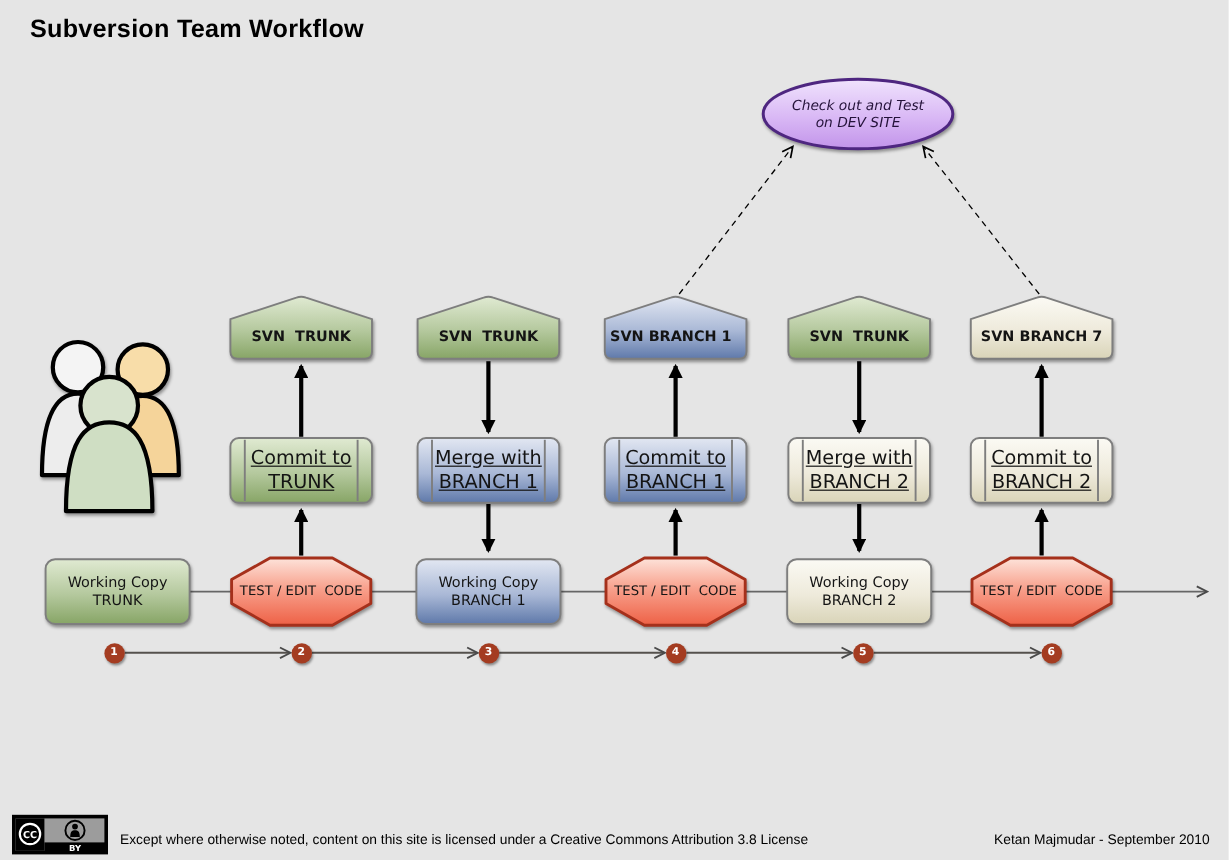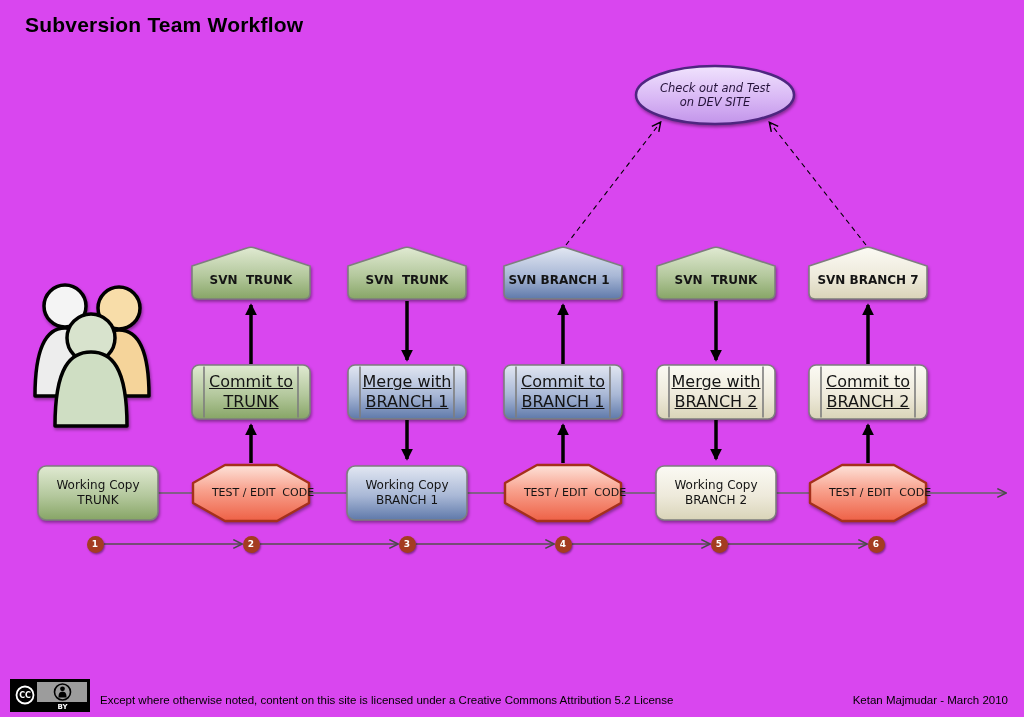--- a/index.html
+++ b/index.html
@@ -1,27 +1,27 @@
 <!DOCTYPE html>
 <html><head>
 <meta charset="utf-8">
 <style>
   html,body{margin:0;padding:0;background:#ffffff;}
-  .stage{position:relative;width:1024px;height:717px;background:#d946ef;overflow:hidden;
+  .stage{position:relative;width:1024px;height:717px;background:#e5e5e5;overflow:hidden;
          font-family:"DejaVu Sans",sans-serif;}
   .title{position:absolute;left:25px;top:13px;font-family:"Liberation Sans",sans-serif;
          font-size:21px;font-weight:700;color:#000;letter-spacing:.2px;}
   svg.layer{position:absolute;left:0;top:0;}
   .shadow{filter:drop-shadow(1.5px 2px 1.5px rgba(0,0,0,.38));}
   .lbl{position:absolute;display:flex;align-items:center;justify-content:center;
        text-align:center;white-space:pre-wrap;color:#141414;line-height:1.25;}
   .lbl.repo{font-size:12px;font-weight:bold;}
   .lbl.action{font-size:16px;text-decoration:underline;}
   .lbl.ws{font-size:12px;}
-  .lbl.oct{font-size:11px;padding-left:12px;}
+  .lbl.oct{font-size:11px;}
   .lbl.dev{font-size:11.5px;color:#241239;font-style:italic;}
   .step{position:absolute;width:17px;height:17px;border-radius:50%;background:#a43c21;
         color:#fff;font-size:9px;font-weight:700;display:flex;align-items:center;
         justify-content:center;box-shadow:1px 1.5px 2px rgba(0,0,0,.4);}
   .foot{position:absolute;font-family:"Liberation Sans",sans-serif;font-size:11.5px;color:#000;}
   .foot.license{left:100px;top:694px;}
   .foot.credit{right:16px;top:694px;text-align:right;}
 </style>
 </head>
 <body>
@@ -180,16 +180,16 @@
 BRANCH 2</div>
   <div class="lbl oct" style="left:809px;top:464px;width:118px;height:58px;">TEST / EDIT  CODE</div>
 
   <div class="step" style="left:86.5px;top:535.5px;">1</div>
   <div class="step" style="left:242.5px;top:535.5px;">2</div>
   <div class="step" style="left:398.5px;top:535.5px;">3</div>
   <div class="step" style="left:554.5px;top:535.5px;">4</div>
   <div class="step" style="left:710.5px;top:535.5px;">5</div>
   <div class="step" style="left:867.5px;top:535.5px;">6</div>
 
-  <div class="foot license">Except where otherwise noted, content on this site is licensed under a Creative Commons Attribution 5.2 License</div>
-  <div class="foot credit">Ketan Majmudar - March 2010</div>
+  <div class="foot license">Except where otherwise noted, content on this site is licensed under a Creative Commons Attribution 3.8 License</div>
+  <div class="foot credit">Ketan Majmudar - September 2010</div>
 
 </div>
 
 </body></html>

